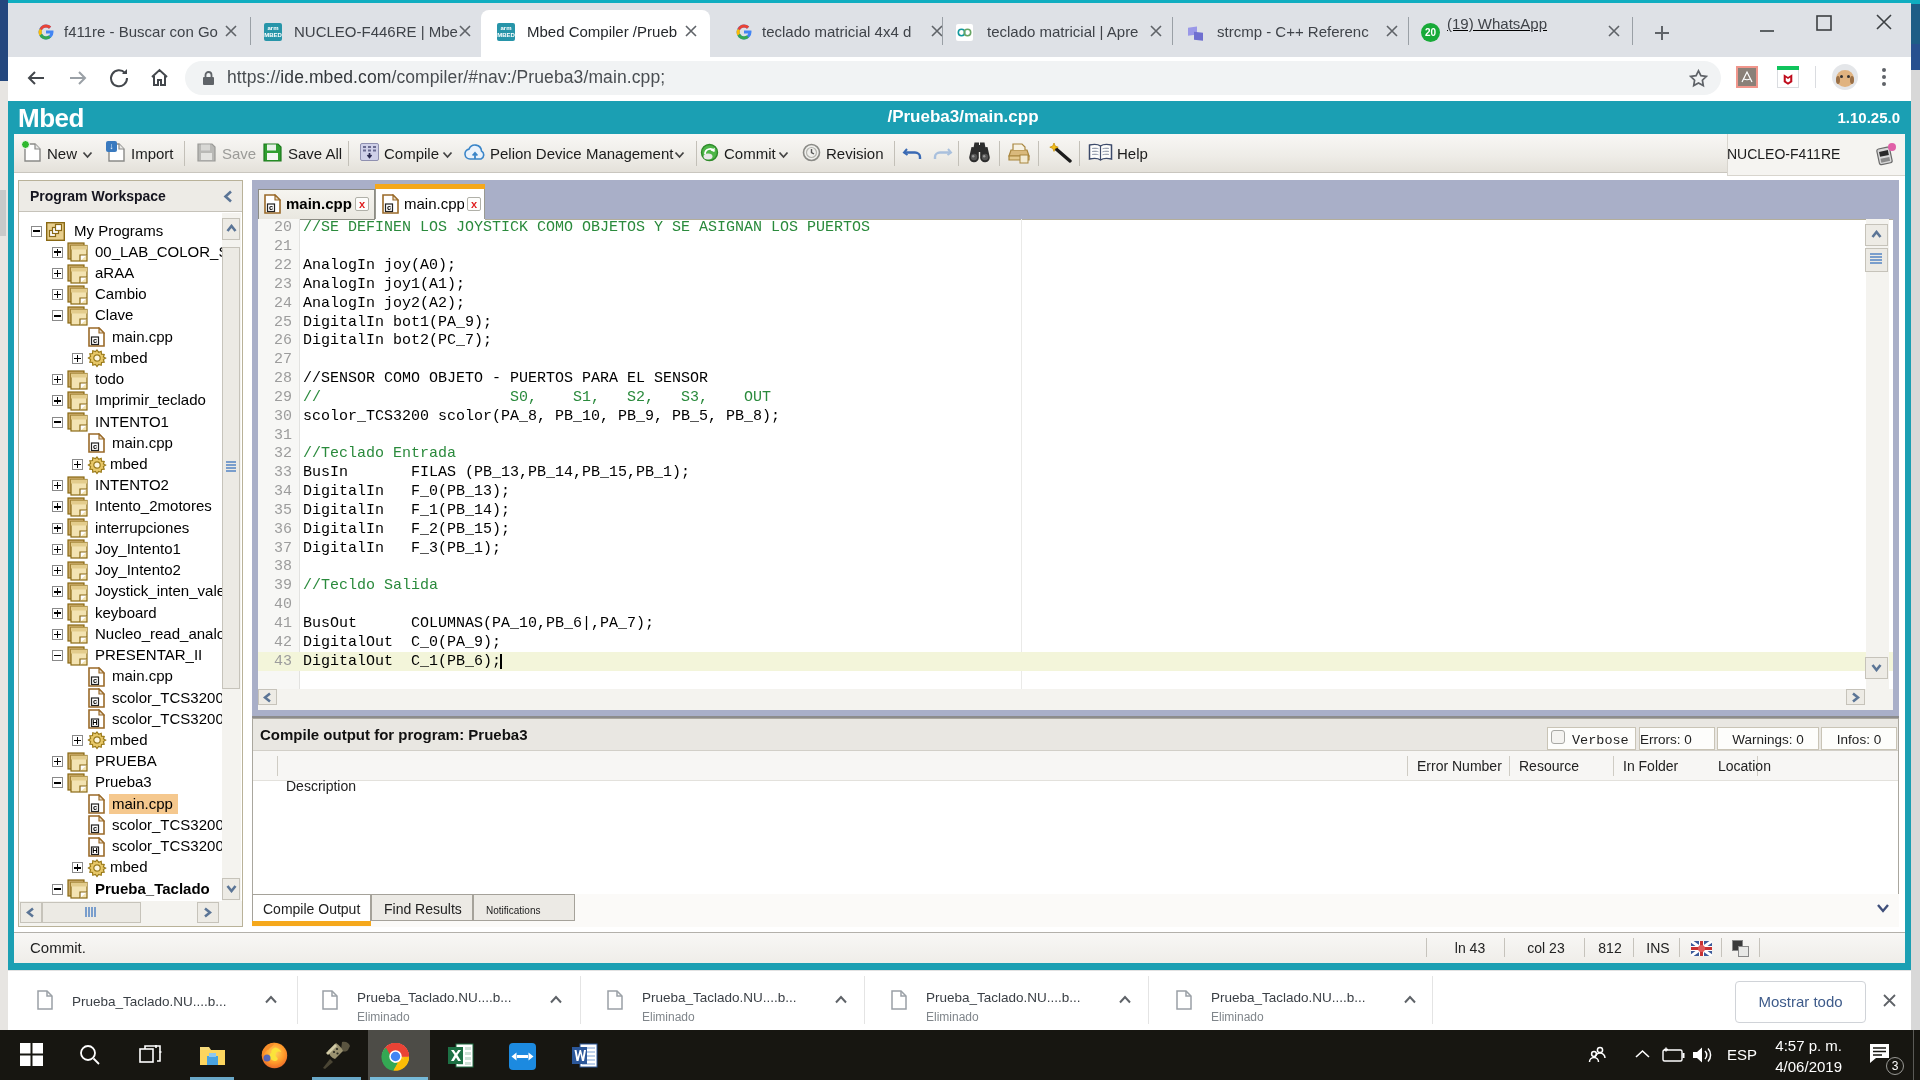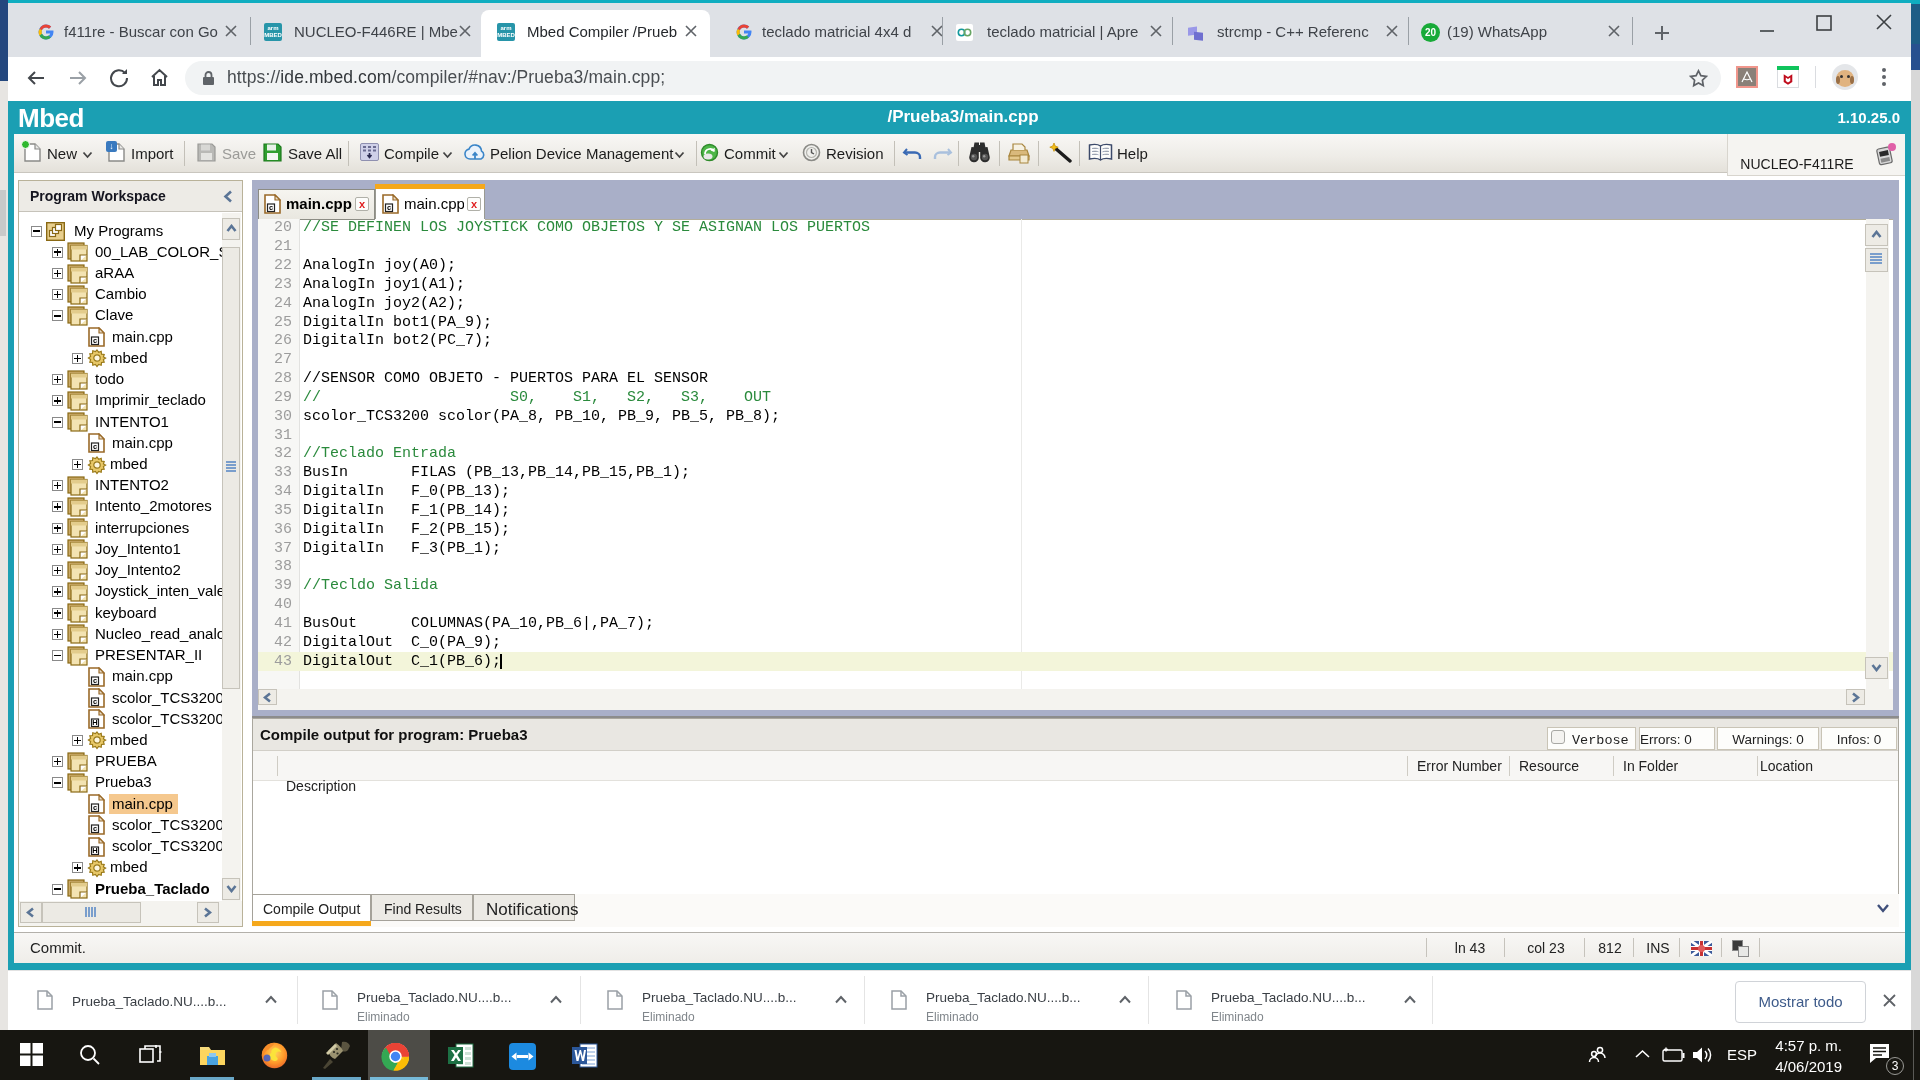--- a/index.html
+++ b/index.html
@@ -62,21 +62,21 @@
 <svg class="a" style="left:1187px;top:24px" width="17" height="17" viewBox="0 0 17 17">
     <rect x="1" y="4" width="9" height="8" fill="#9a98e8" transform="skewY(-8)"></rect>
     <rect x="7" y="7" width="9" height="8" fill="#6f6fd0" transform="skewY(6)"></rect>
   </svg>
 <div class="a" style="left:1217px;top:23px;width:152px;height:20px;"><span class="tt">strcmp - C++ Referenc</span></div>
 <svg class="a" style="left:1385px;top:24px" width="14" height="14" viewBox="0 0 14 14">
     <path d="M2 2 12 12 M12 2 2 12" stroke="#5f6368" stroke-width="1.6"></path>
   </svg>
 <div class="a" style="left:1408px;top:17px;width:1px;height:28px;background:#9aa0a6;"></div>
 <div class="a" style="left:1421px;top:23px;width:19px;height:19px;background:#18aa38;border-radius:50%;color:#fff;font-size:10px;font-weight:bold;text-align:center;line-height:19px;">20</div>
-<div class="a" style="left:1447px;top:23px;width:115px;height:20px;"><span class="tt">(19) WhatsApp</span></div>
+<div class="a" style="left:1447px;top:15px;width:115px;height:20px;text-decoration:underline;"><span class="tt">(19) WhatsApp</span></div>
 <svg class="a" style="left:1607px;top:24px" width="14" height="14" viewBox="0 0 14 14">
     <path d="M2 2 12 12 M12 2 2 12" stroke="#5f6368" stroke-width="1.6"></path>
   </svg>
 <div class="a" style="left:1632px;top:17px;width:1px;height:28px;background:#9aa0a6;"></div>
 <svg class="a" style="left:1652px;top:23px" width="20" height="20" viewBox="0 0 20 20">
     <path d="M10 3v14 M3 10h14" stroke="#5f6368" stroke-width="2"></path>
   </svg>
 <svg class="a" style="left:1758px;top:22px" width="18" height="18" viewBox="0 0 18 18">
     <path d="M2 9h14" stroke="#3c4043" stroke-width="1.6"></path>
   </svg>
@@ -239,21 +239,21 @@
     <path d="M6 1l1.2 3 3 1.2-3 1.2L6 9.4 4.8 6.4l-3-1.2 3-1.2z" fill="#f4c018" stroke="#c89210" stroke-width=".8"></path>
   </svg>
 <div class="a" style="left:1079px;top:141px;width:1px;height:25px;background:#c3c0b8;"></div>
 <svg class="a" style="left:1088px;top:143px" width="25" height="19" viewBox="0 0 25 19">
     <path d="M12.5 3C10 1.2 6 1 1.5 2v14c4.5-1 8.5-.8 11 1 2.5-1.8 6.5-2 11-1V2c-4.5-1-8.5-.8-11 1z" fill="#fdfdfb" stroke="#3c4a6a" stroke-width="1.5"></path>
     <path d="M12.5 3v14" stroke="#3c4a6a" stroke-width="1.2"></path>
     <path d="M4 5.5c2.5-.5 5-.4 6.5.3M4 8.5c2.5-.5 5-.4 6.5.3M4 11.5c2.5-.5 5-.4 6.5.3M14.5 5.8c2.5-.7 5-.8 6.5-.3M14.5 8.8c2.5-.7 5-.8 6.5-.3M14.5 11.8c2.5-.7 5-.8 6.5-.3" stroke="#9aa4b8" stroke-width="1"></path>
   </svg>
 <div class="a" style="left:1117px;top:145px;height:20px;"><span class="tb" style="color:#1c1c1c">Help</span></div>
 <div class="a" style="left:1727px;top:134px;width:178px;height:42px;background:#f5f4f1;border-left:1px solid #d8d5ce;border-bottom:1px solid #d8d5ce;"></div>
-<div class="a" style="left:1727px;top:155px;width:140px;height:20px;text-align:center;"><span style="font-size:14px;color:#1c1c1c;white-space:nowrap">NUCLEO-F411RE</span></div>
+<div class="a" style="left:1727px;top:145px;width:140px;height:20px;text-align:left;"><span style="font-size:14px;color:#1c1c1c;white-space:nowrap">NUCLEO-F411RE</span></div>
 <svg class="a" style="left:1874px;top:142px" width="24" height="26" viewBox="0 0 24 26">
     <rect x="4" y="6" width="13" height="16" rx="2" fill="#d8d8d8" stroke="#6a6a6a" stroke-width="1.2" transform="rotate(-12 10 14)"></rect>
     <rect x="6" y="9" width="9" height="5" fill="#2a2a2a" transform="rotate(-12 10 14)"></rect>
     <rect x="6" y="16" width="9" height="4" fill="#8a8a8a" transform="rotate(-12 10 14)"></rect>
     <circle cx="18" cy="5" r="4" fill="#e060a8"></circle>
   </svg>
 <div class="a" style="left:18px;top:180px;width:225px;height:747px;background:#fff;border:1px solid #b9b299;"></div>
 <div class="a" style="left:19px;top:181px;width:223px;height:31px;background:#edebe6;border-bottom:1px solid #c6c3ba;"></div>
 <div class="a" style="left:30px;top:187px;width:180px;height:20px;"><span style="font-size:14px;font-weight:bold;color:#15151f;">Program Workspace</span></div>
 <svg class="a" style="left:222px;top:190px" width="12" height="13" viewBox="0 0 12 13">
@@ -689,26 +689,26 @@
 <div class="a" style="left:253px;top:751px;width:1645px;height:30px;background:#f7f6f4;border-bottom:1px solid #e3e1dc;"></div>
 <div class="a" style="left:277px;top:756px;width:1px;height:20px;background:#cfccc4;"></div>
 <div class="a" style="left:1407px;top:756px;width:1px;height:20px;background:#cfccc4;"></div>
 <div class="a" style="left:1509px;top:756px;width:1px;height:20px;background:#cfccc4;"></div>
 <div class="a" style="left:1613px;top:756px;width:1px;height:20px;background:#cfccc4;"></div>
 <div class="a" style="left:1757px;top:756px;width:1px;height:20px;background:#cfccc4;"></div>
 <div class="a" style="left:286px;top:757px;width:140px;height:18px;margin-top:20px;"><span style="font-size:14px;color:#222;white-space:nowrap;">Description</span></div>
 <div class="a" style="left:1417px;top:757px;width:140px;height:18px;"><span style="font-size:14px;color:#222;white-space:nowrap;">Error Number</span></div>
 <div class="a" style="left:1519px;top:757px;width:140px;height:18px;"><span style="font-size:14px;color:#222;white-space:nowrap;">Resource</span></div>
 <div class="a" style="left:1623px;top:757px;width:140px;height:18px;"><span style="font-size:14px;color:#222;white-space:nowrap;">In Folder</span></div>
-<div class="a" style="left:1718px;top:757px;width:140px;height:18px;margin-left:42px;"><span style="font-size:14px;color:#222;white-space:nowrap;">Location</span></div>
+<div class="a" style="left:1718px;top:757px;width:140px;height:18px;"><span style="font-size:14px;color:#222;white-space:nowrap;">Location</span></div>
 <div class="a" style="left:252px;top:894px;width:1647px;height:33px;background:#fbfaf8;"></div>
 <div class="a" style="left:371px;top:894px;width:102px;height:27px;background:#eceae5;border:1px solid #a5a29a;"></div>
 <div class="a" style="left:384px;top:900px;width:80px;height:18px;"><span style="font-size:14px;color:#222;">Find Results</span></div>
 <div class="a" style="left:473px;top:894px;width:102px;height:27px;background:#eceae5;border:1px solid #a5a29a;"></div>
-<div class="a" style="left:486px;top:900px;width:86px;height:18px;"><span style="font-size:17px;color:#222;">Notifications</span></div>
+<div class="a" style="left:486px;top:900px;width:86px;height:18px;"><span style="font-size:10px;color:#222;">Notifications</span></div>
 <div class="a" style="left:252px;top:894px;width:119px;height:27px;background:#fff;border:1px solid #a5a29a;border-bottom:none;"></div>
 <div class="a" style="left:263px;top:900px;width:100px;height:18px;"><span style="font-size:14px;color:#222;">Compile Output</span></div>
 <div class="a" style="left:252px;top:921px;width:119px;height:5px;background:#f5a81c;"></div>
 <svg class="a" style="left:1876px;top:903px" width="14" height="10" viewBox="0 0 14 10">
     <path d="M2 2 7 8 12 2" fill="none" stroke="#3f4f7a" stroke-width="2.4"></path>
   </svg>
 <div class="a" style="left:14px;top:932px;width:1891px;height:31px;background:linear-gradient(#f8f7f5,#efede9);border-top:1px solid #b3b0aa;"></div>
 <div class="a" style="left:30px;top:939px;width:100px;height:18px;"><span style="font-size:15px;color:#222;">Commit.</span></div>
 <div class="a" style="left:1426px;top:938px;width:1px;height:19px;background:#c6c3bc;"></div>
 <div class="a" style="left:1504px;top:938px;width:1px;height:19px;background:#c6c3bc;"></div>

